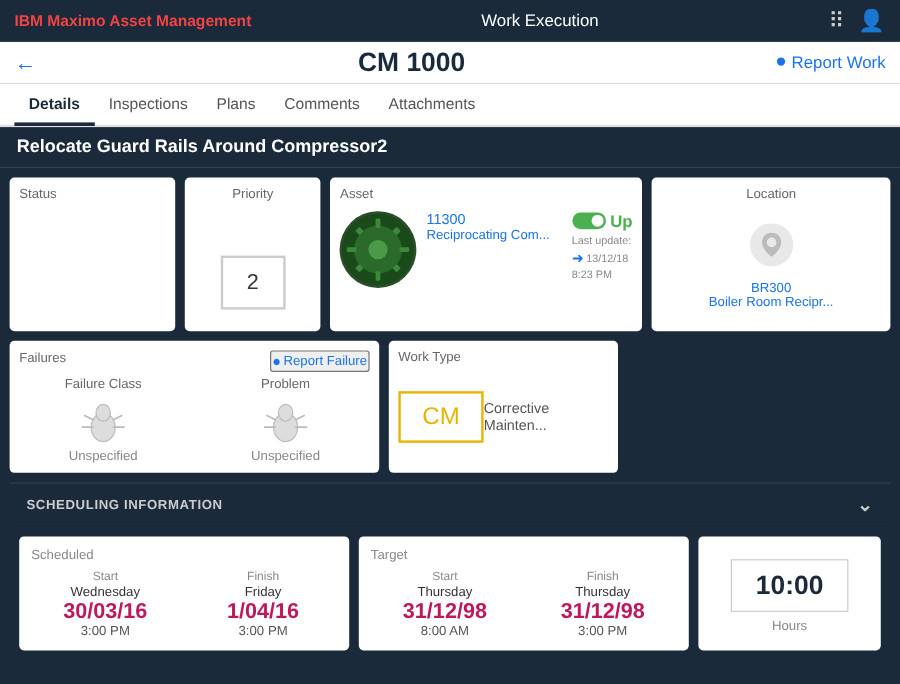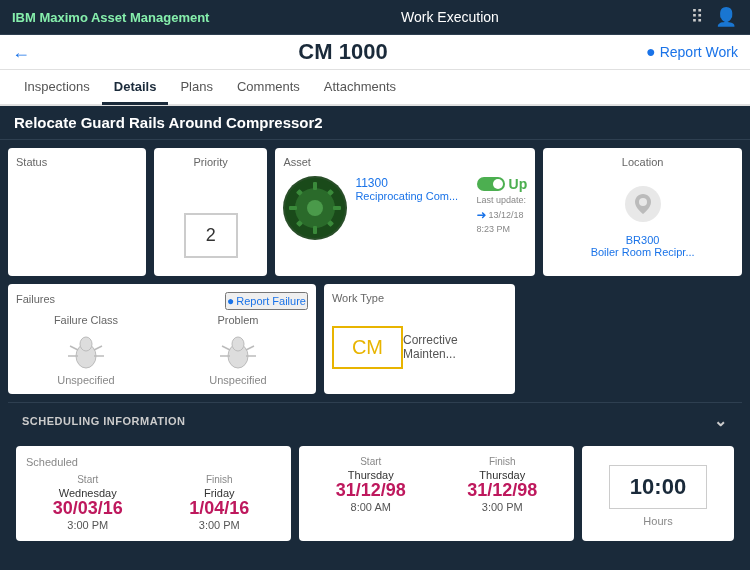--- a/index.html
+++ b/index.html
@@ -7,21 +7,21 @@
 
     
     .top-bar {
       background: #1a2a3a;
       display: flex;
       align-items: center;
       justify-content: space-between;
       padding: 6px 12px;
       border-bottom: 1px solid #2e3f50;
     }
-    .top-bar-title { font-weight: bold; font-size: 13px; color: #86efac; }
+    .top-bar-title { font-weight: bold; font-size: 13px; color: #ef4444; }
     .top-bar-center { font-size: 14px; color: #fff; }
     .top-bar-icons { display: flex; gap: 12px; align-items: center; }
     .top-bar-icons span { color: #ccc; font-size: 18px; cursor: pointer; }
     .nav-back { color: #1a73e8; font-size: 18px; margin-right: 10px; cursor: pointer; }
     .nav-title { color: #1a2a3a; font-size: 22px; font-weight: bold; flex: 1; text-align: center; }
     .report-work-btn {
       background: none;
       border: none;
       color: #1a73e8;
       font-size: 14px;
@@ -206,22 +206,22 @@
   <div style="display:flex; align-items:center; padding: 4px 12px; border-bottom: 1px solid #e0e0e0;">
     <span class="nav-back">←</span>
     <span class="nav-title">CM 1000</span>
     <button class="report-work-btn">
       <span style="color:#1a73e8; font-size:16px;">●</span>
       <span>Report Work</span>
     </button>
   </div>
 
   <div class="tab-bar">
+    <div class="tab active">Details</div>
     <div class="tab">Inspections</div>
-    <div class="tab active">Details</div>
     <div class="tab">Plans</div>
     <div class="tab">Comments</div>
     <div class="tab">Attachments</div>
   </div>
 </div>
 
 <div class="page-title-bar">
   <span>Relocate Guard Rails Around Compressor2</span>
 </div>
 
@@ -369,20 +369,21 @@
             <div class="sched-col">
               <div class="sched-sub-label">Finish</div>
               <div class="sched-day">Friday</div>
               <div class="sched-date">1/04/16</div>
               <div class="sched-time">3:00 PM</div>
             </div>
           </div>
         </div>
 
         <div class="card card-sched" style="flex:1.5;">
+          <div class="sched-section-label">Target</div>
           <div class="sched-inner">
             <div class="sched-col">
               <div class="sched-sub-label">Start</div>
               <div class="sched-day">Thursday</div>
               <div class="sched-date">31/12/98</div>
               <div class="sched-time">8:00 AM</div>
             </div>
             <div class="sched-col">
               <div class="sched-sub-label">Finish</div>
               <div class="sched-day">Thursday</div>

